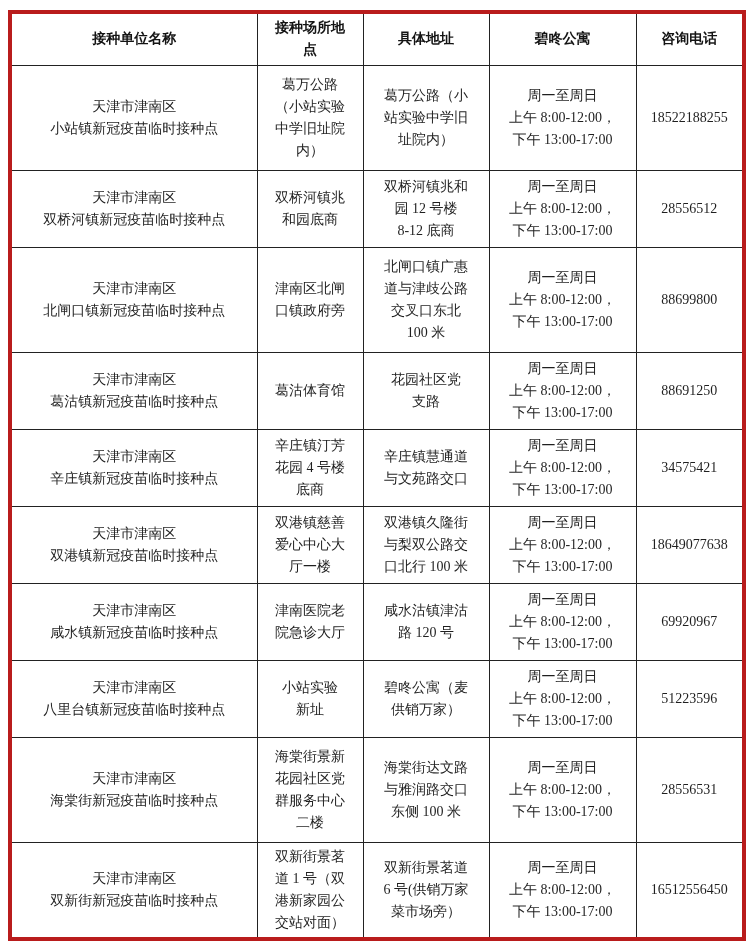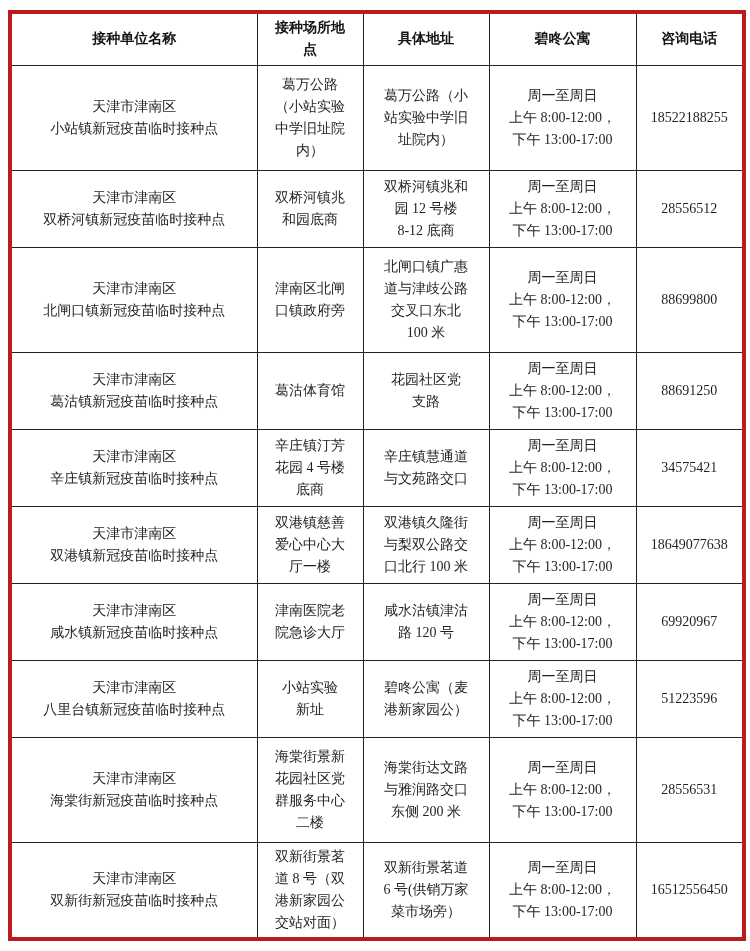--- a/index.html
+++ b/index.html
@@ -163,46 +163,46 @@
 上午 8:00-12:00，
 下午 13:00-17:00</td>
         <td>69920967</td>
       </tr>
       <tr class="h77">
         <td>天津市津南区
 八里台镇新冠疫苗临时接种点</td>
         <td>小站实验
 新址</td>
         <td>碧咚公寓（麦
-港新家园公）</td>
+供销万家）</td>
         <td>周一至周日
 上午 8:00-12:00，
 下午 13:00-17:00</td>
         <td>51223596</td>
       </tr>
       <tr class="h105">
         <td>天津市津南区
 海棠街新冠疫苗临时接种点</td>
         <td>海棠街景新
 花园社区党
 群服务中心
 二楼</td>
         <td>海棠街达文路
 与雅润路交口
-东侧 200 米</td>
+东侧 100 米</td>
         <td>周一至周日
 上午 8:00-12:00，
 下午 13:00-17:00</td>
         <td>28556531</td>
       </tr>
       <tr class="h97">
         <td>天津市津南区
 双新街新冠疫苗临时接种点</td>
         <td>双新街景茗
-道 8 号（双
+道 1 号（双
 港新家园公
 交站对面）</td>
         <td>双新街景茗道
 6 号(供销万家
 菜市场旁）</td>
         <td>周一至周日
 上午 8:00-12:00，
 下午 13:00-17:00</td>
         <td>16512556450</td>
       </tr>

